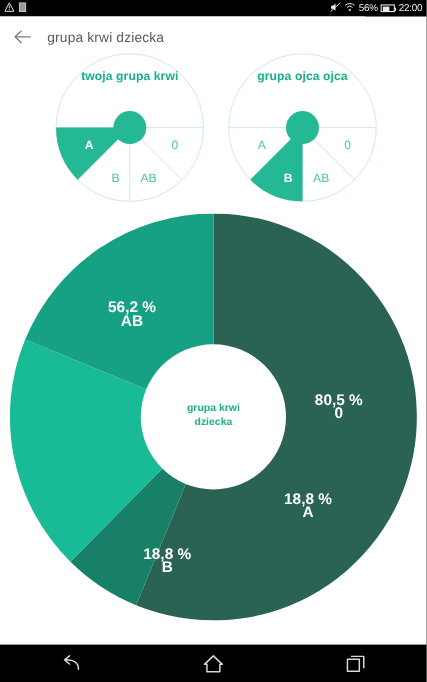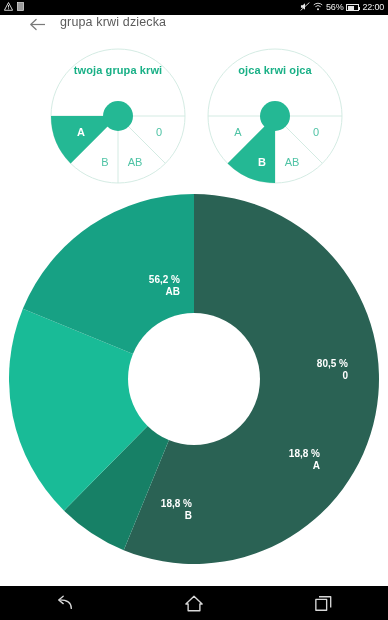--- a/index.html
+++ b/index.html
@@ -73,22 +73,22 @@
     display: block;
   }
 
   
   #app-bar {
     position: absolute;
     left: 0; top: 15px;
     width: 332px; height: 37px;
     background: #ffffff;
     display: flex;
-    align-items: flex-start;
-    padding-left: 28px;
+    align-items: center;
+    padding-left: 11px;
     box-sizing: border-box;
   }
   #app-bar .back {
     width: 18px; height: 18px;
     display: flex; align-items: center; justify-content: center;
     cursor: pointer;
   }
   #app-bar .title {
     margin-left: 14px;
     font-size: 12.5px;
@@ -137,23 +137,23 @@
     left: 0; top: 190px;
     width: 388px; height: 396px;
   }
   #donut {
     position: absolute;
     left: 9px; top: 4px;
     width: 370px; height: 370px;
   }
   .slice-label {
     position: absolute;
-    text-align: right;
+    text-align: center;
     color: #ffffff;
-    font-size: 10px;
+    font-size: 14px;
     font-weight: bold;
     line-height: 11.5px;
     pointer-events: none;
     white-space: nowrap;
   }
   #center-label {
     position: absolute;
     left: 131px; top: 176px;
     width: 126px;
     text-align: center;
@@ -260,21 +260,21 @@
       <svg width="136" height="136" viewBox="0 0 136 136">
         <circle cx="68" cy="68" r="67" fill="#ffffff" stroke="#cfe9e0" stroke-width="0.9"></circle>
         <line x1="1" y1="68" x2="135" y2="68" stroke="#cfe9e0" stroke-width="0.9"></line>
         <line x1="68" y1="68" x2="20.6" y2="115.4" stroke="#cfe9e0" stroke-width="0.9"></line>
         <line x1="68" y1="68" x2="68" y2="135" stroke="#cfe9e0" stroke-width="0.9"></line>
         <line x1="68" y1="68" x2="115.4" y2="115.4" stroke="#cfe9e0" stroke-width="0.9"></line>
 
         <path d="M68 68 L20.6 115.4 A67 67 0 0 0 68 135 Z" fill="#24b894"></path>
         <circle cx="68" cy="68" r="15" fill="#24b894"></circle>
       </svg>
-      <div class="wtitle">ojca krwi ojca</div>
+      <div class="wtitle">grupa ojca ojca</div>
       <div class="qlabel" style="left:18px; top:78px; width:26px; text-align:center;">A</div>
       <div class="qlabel sel" style="left:42px; top:108px; width:26px; text-align:center;">B</div>
       <div class="qlabel" style="left:72px; top:108px; width:26px; text-align:center;">AB</div>
       <div class="qlabel" style="left:96px; top:78px; width:26px; text-align:center;">0</div>
     </div>
   </div>
 
   <div id="donut-wrap">
     <svg id="donut" viewBox="0 0 370 370">
       <g id="donut-slices">
@@ -296,20 +296,24 @@
     </div>
     <div class="slice-label" id="lbl-2" style="left:240px; top:258px; width:80px;">
       <span>18,8 %</span><br>
       <span>A</span>
     </div>
     <div class="slice-label" id="lbl-3" style="left:112px; top:308px; width:80px;">
       <span>18,8 %</span><br>
       <span>B</span>
     </div>
 
+    <div id="center-label">
+      <span>grupa krwi</span><br>
+      <span>dziecka</span>
+    </div>
   </div>
 
   <div id="nav-bar">
     <div class="navbtn">
       <svg width="20" height="18" viewBox="0 0 22 20">
         <path d="M18 16 C18 8.5 13 6.5 5 6.5" fill="none" stroke="#d8d8d8" stroke-width="1.5" stroke-linecap="round"></path>
         <polyline points="9,2.5 4,6.6 9,10.7" fill="none" stroke="#d8d8d8" stroke-width="1.5" stroke-linecap="round" stroke-linejoin="round"></polyline>
       </svg>
     </div>
     <div class="navbtn">

